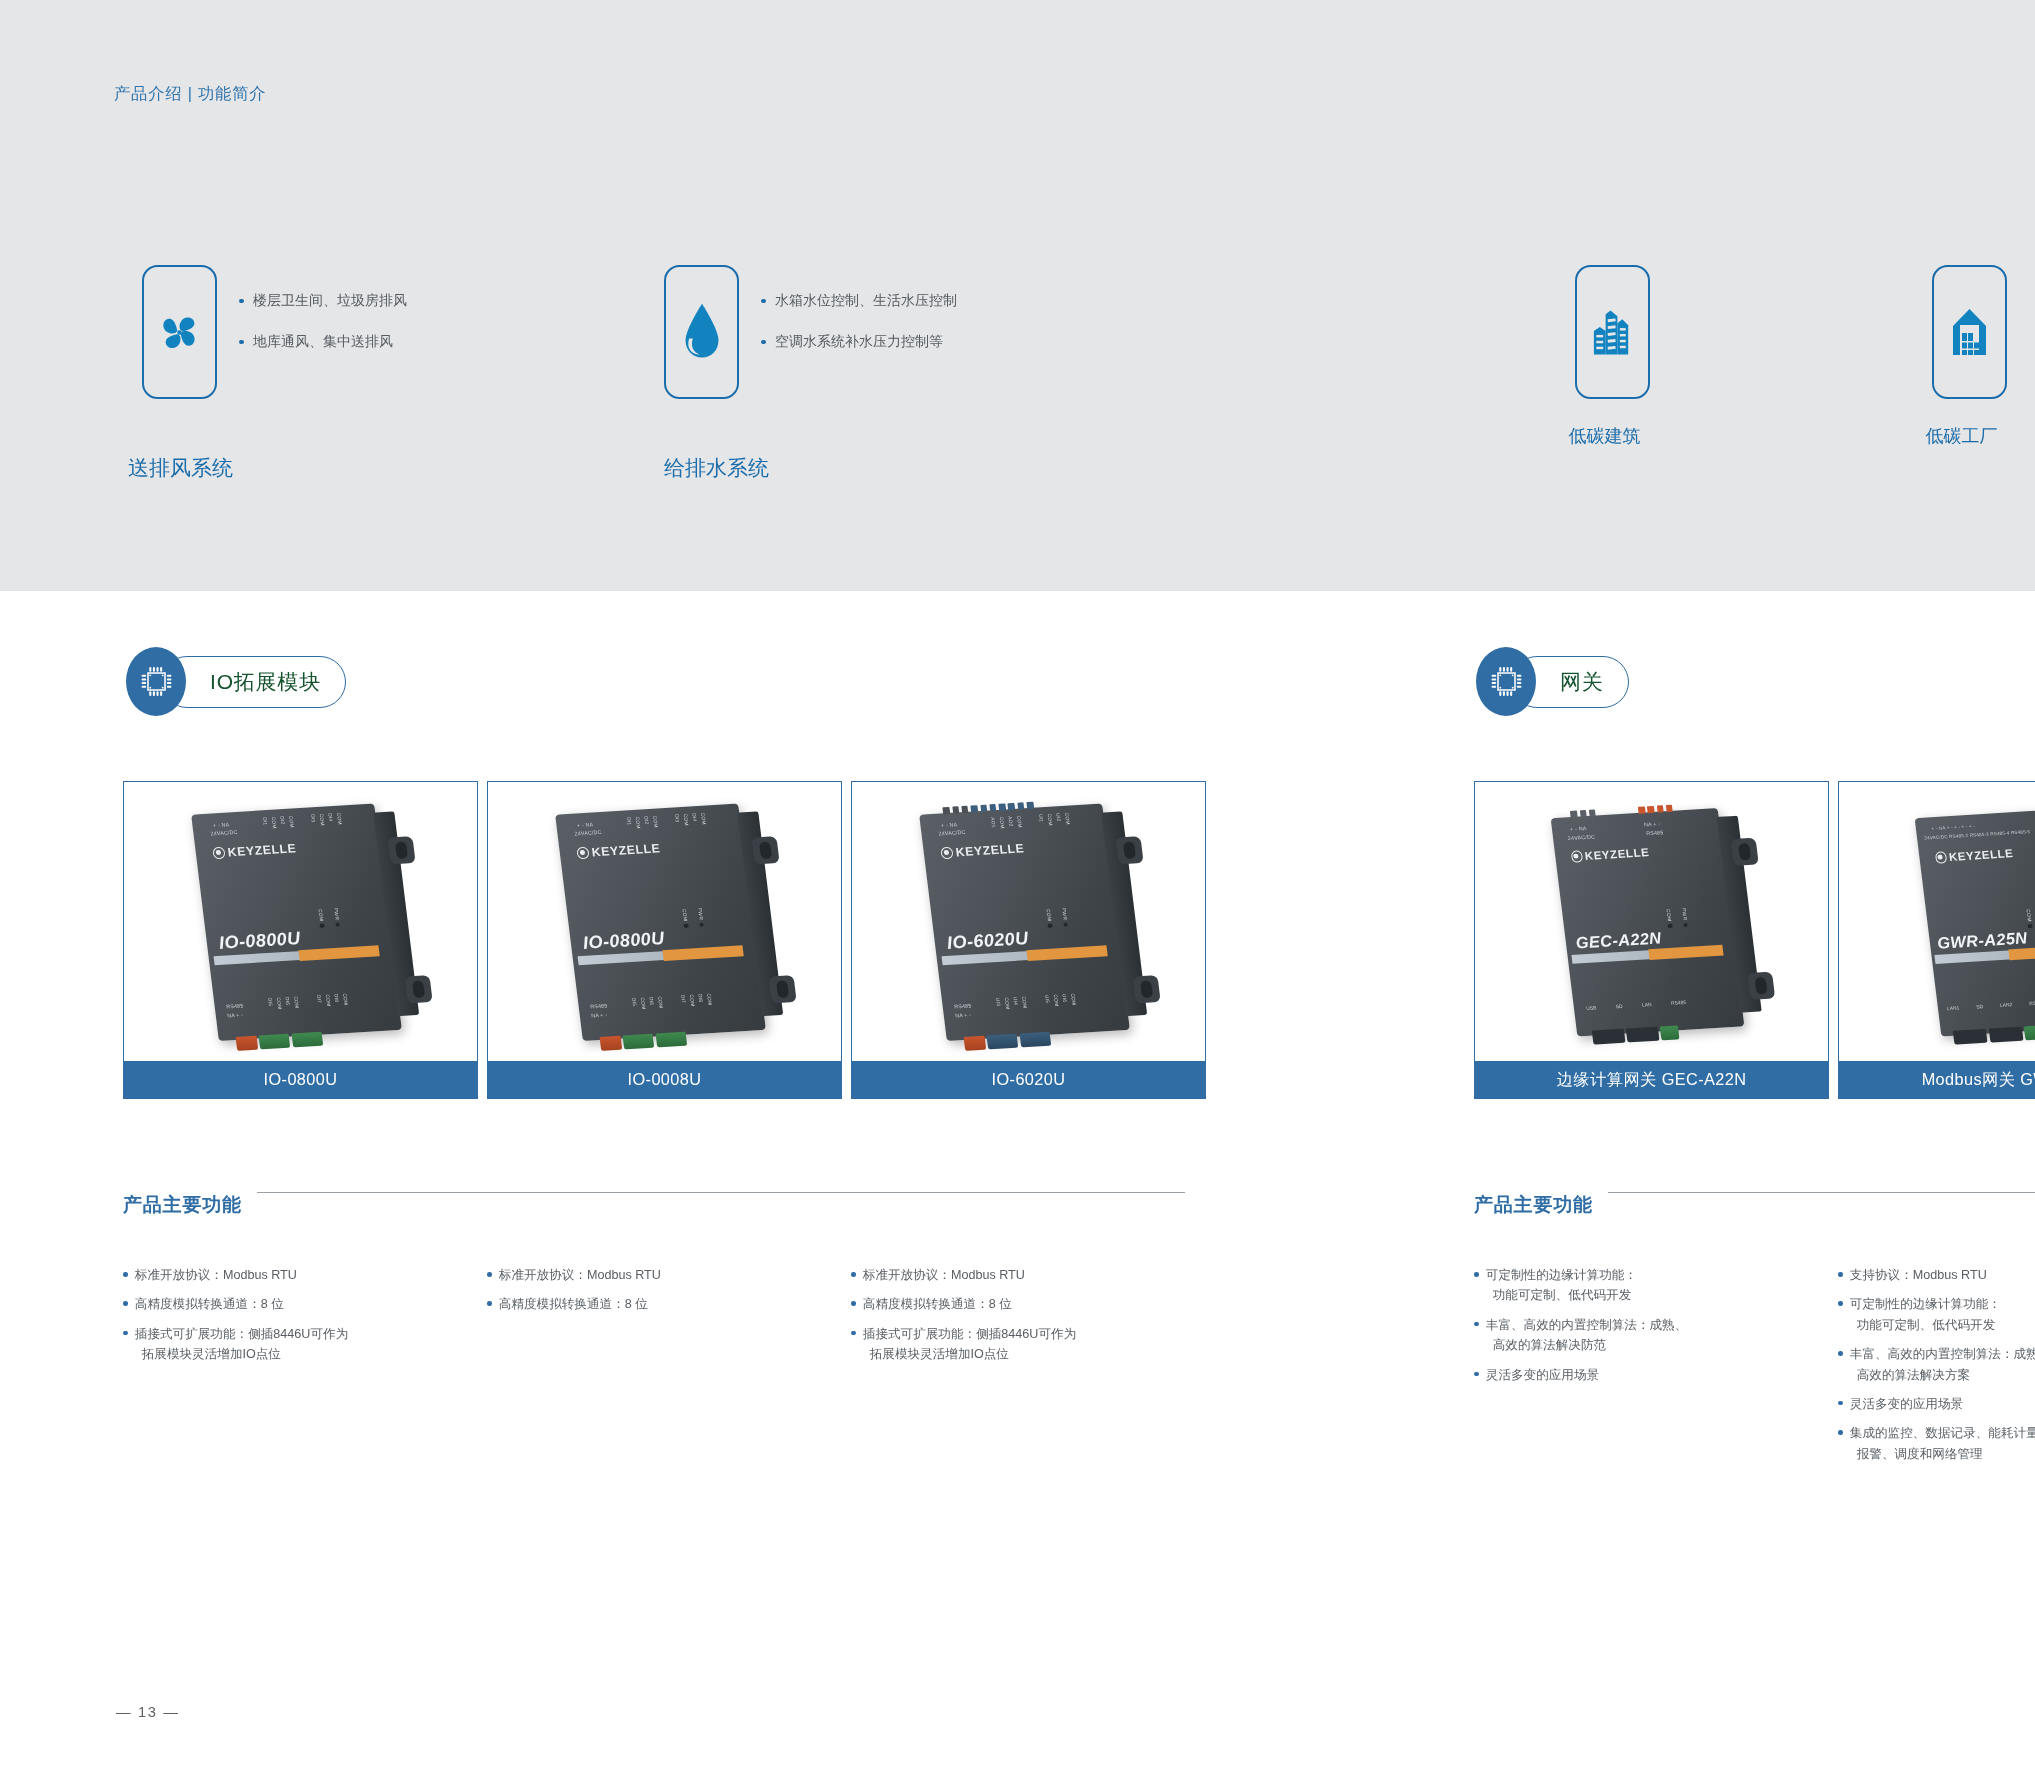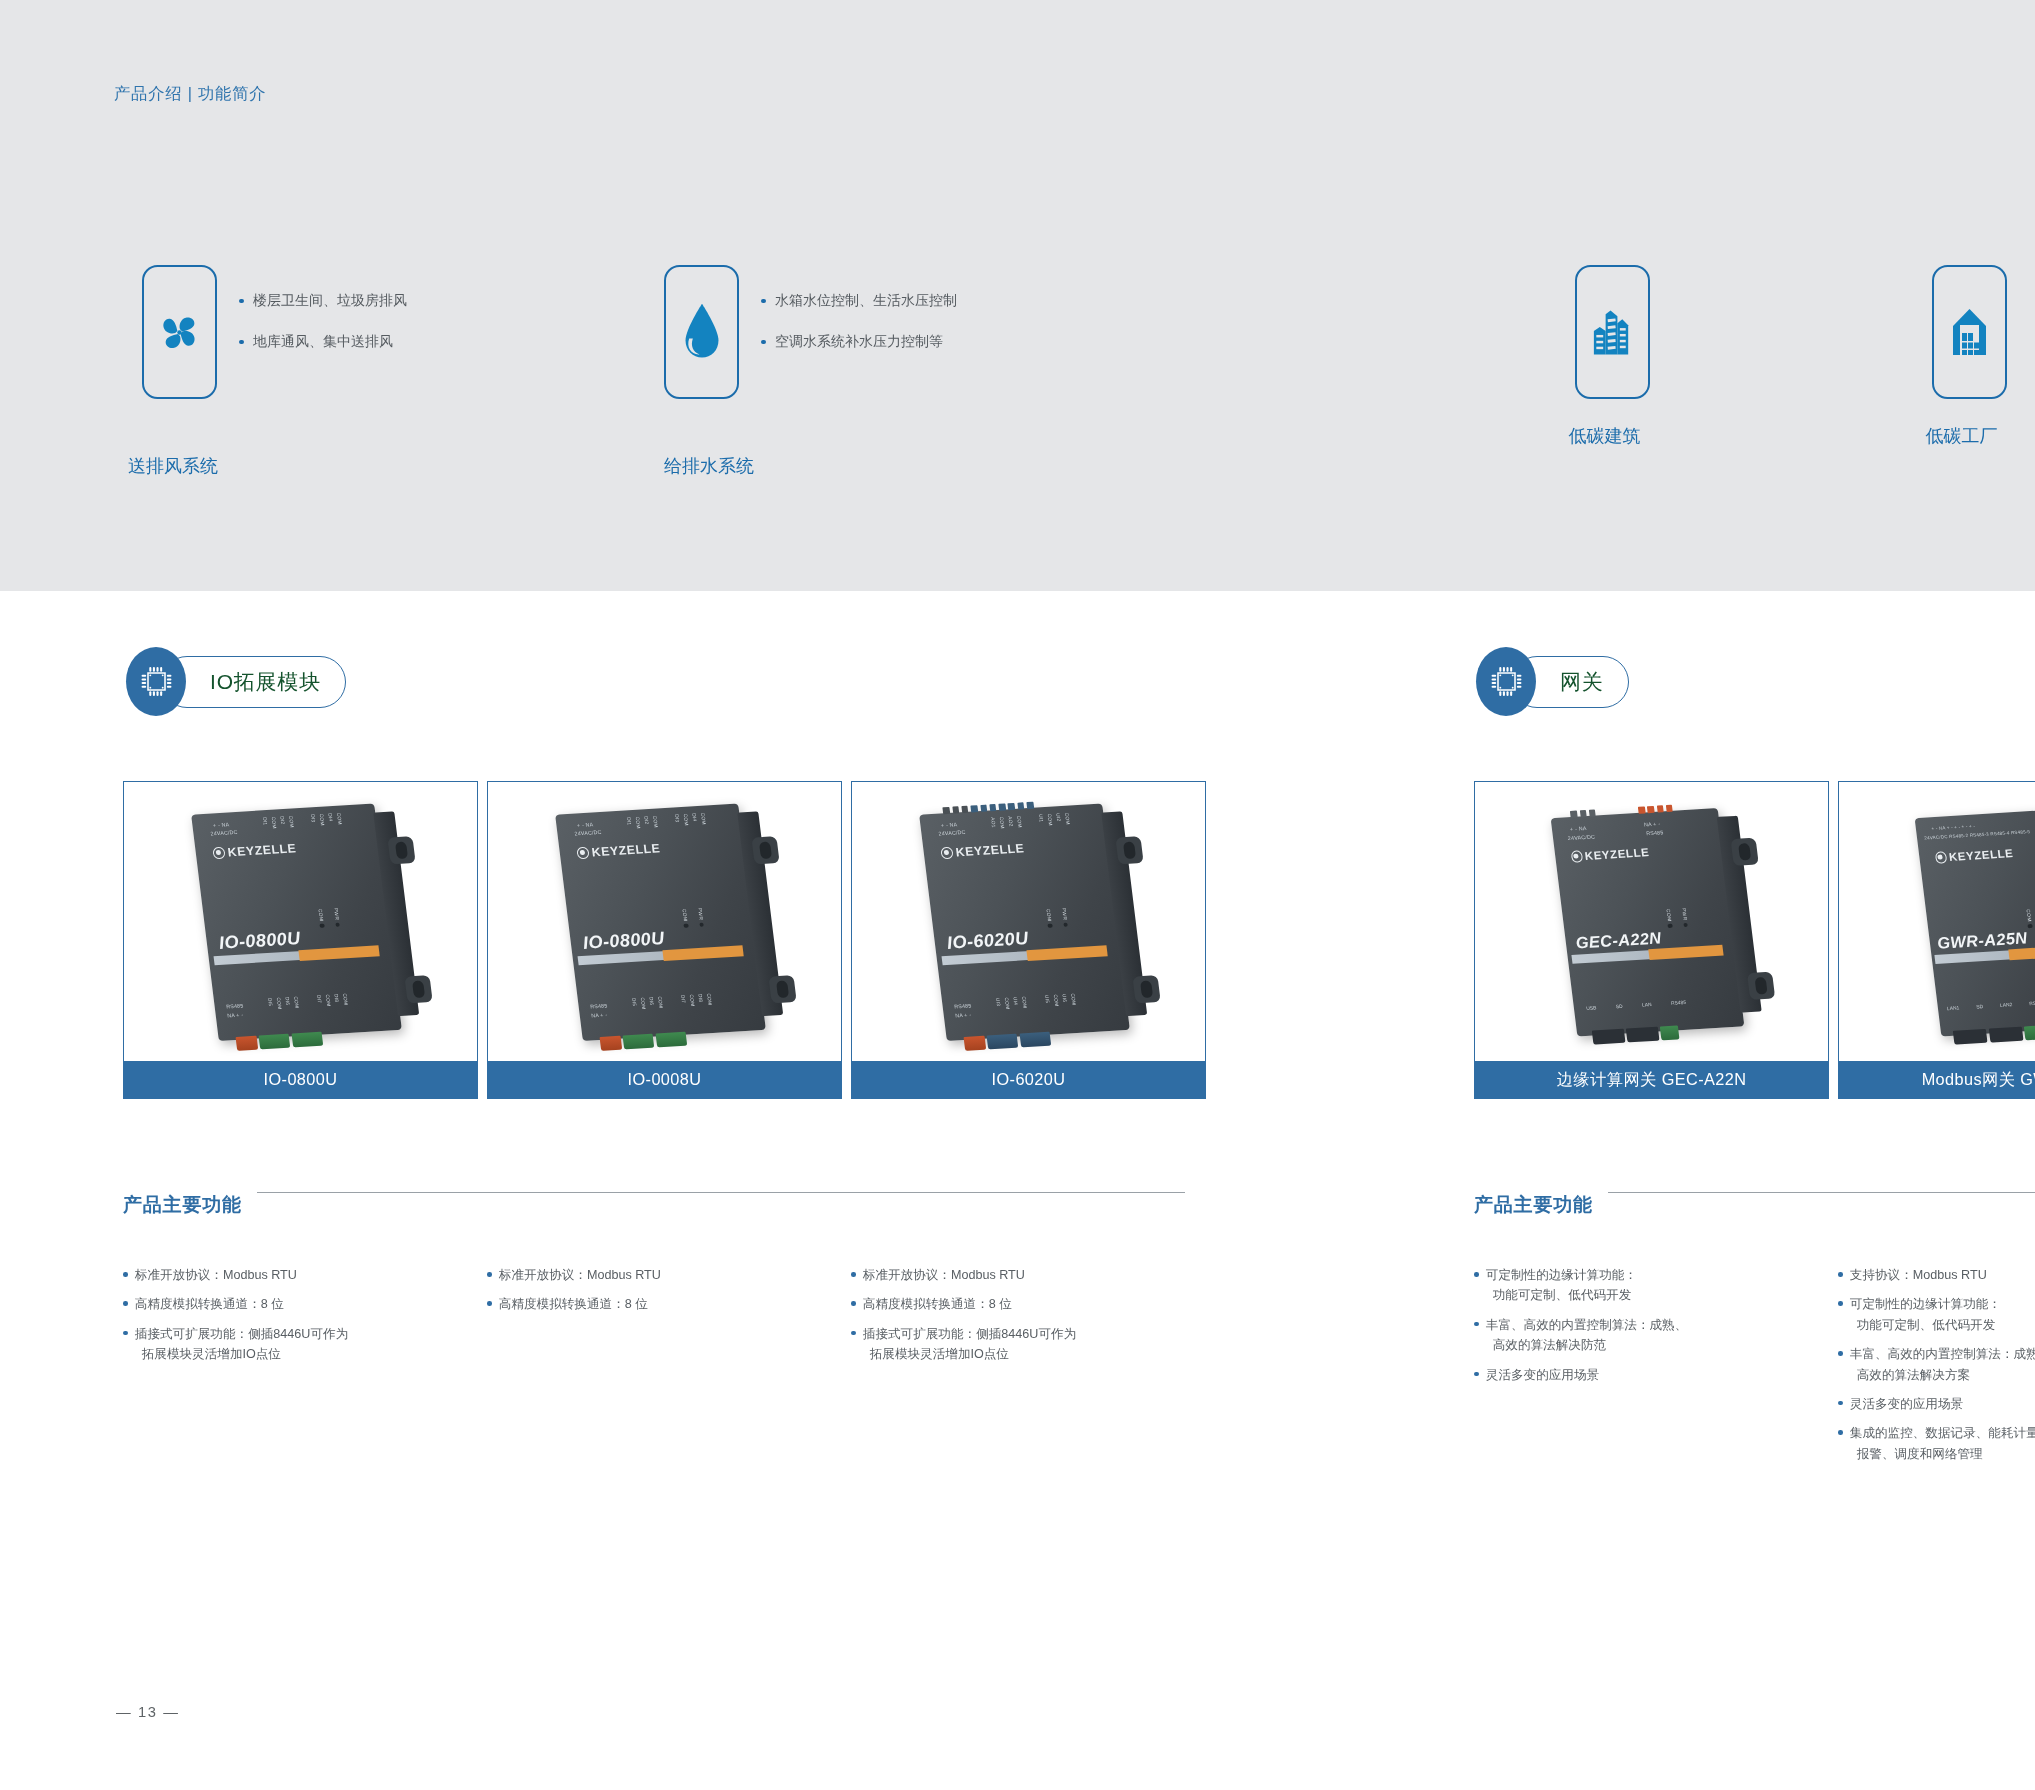--- a/index.html
+++ b/index.html
@@ -45,21 +45,21 @@
     display: flex; align-items: flex-start;
     font-size: 14px; color: #555b60; line-height: 1.0;
     margin-bottom: 27px; white-space: nowrap;
   }
   .app-bullet .dot {
     width: 4.5px; height: 4.5px; border-radius: 50%;
     background: #1b6cab; flex: none; margin-right: 9px; margin-top: 5.7px;
   }
   .app-caption {
     position: absolute;
-    font-size: 18px; color: #1b6cab; white-space: nowrap;
+    font-size: 21px; color: #1b6cab; white-space: nowrap;
   }
 
   
   .icon-block { position: absolute; }
   .icon-block .app-icon-frame { width: 75px; height: 134px; }
   .icon-block .icon-caption {
     margin-top: 25px; font-size: 18px; color: #1b6cab;
     text-align: center; width: 75px; white-space: nowrap;
     margin-left: -8.1px;
   }

